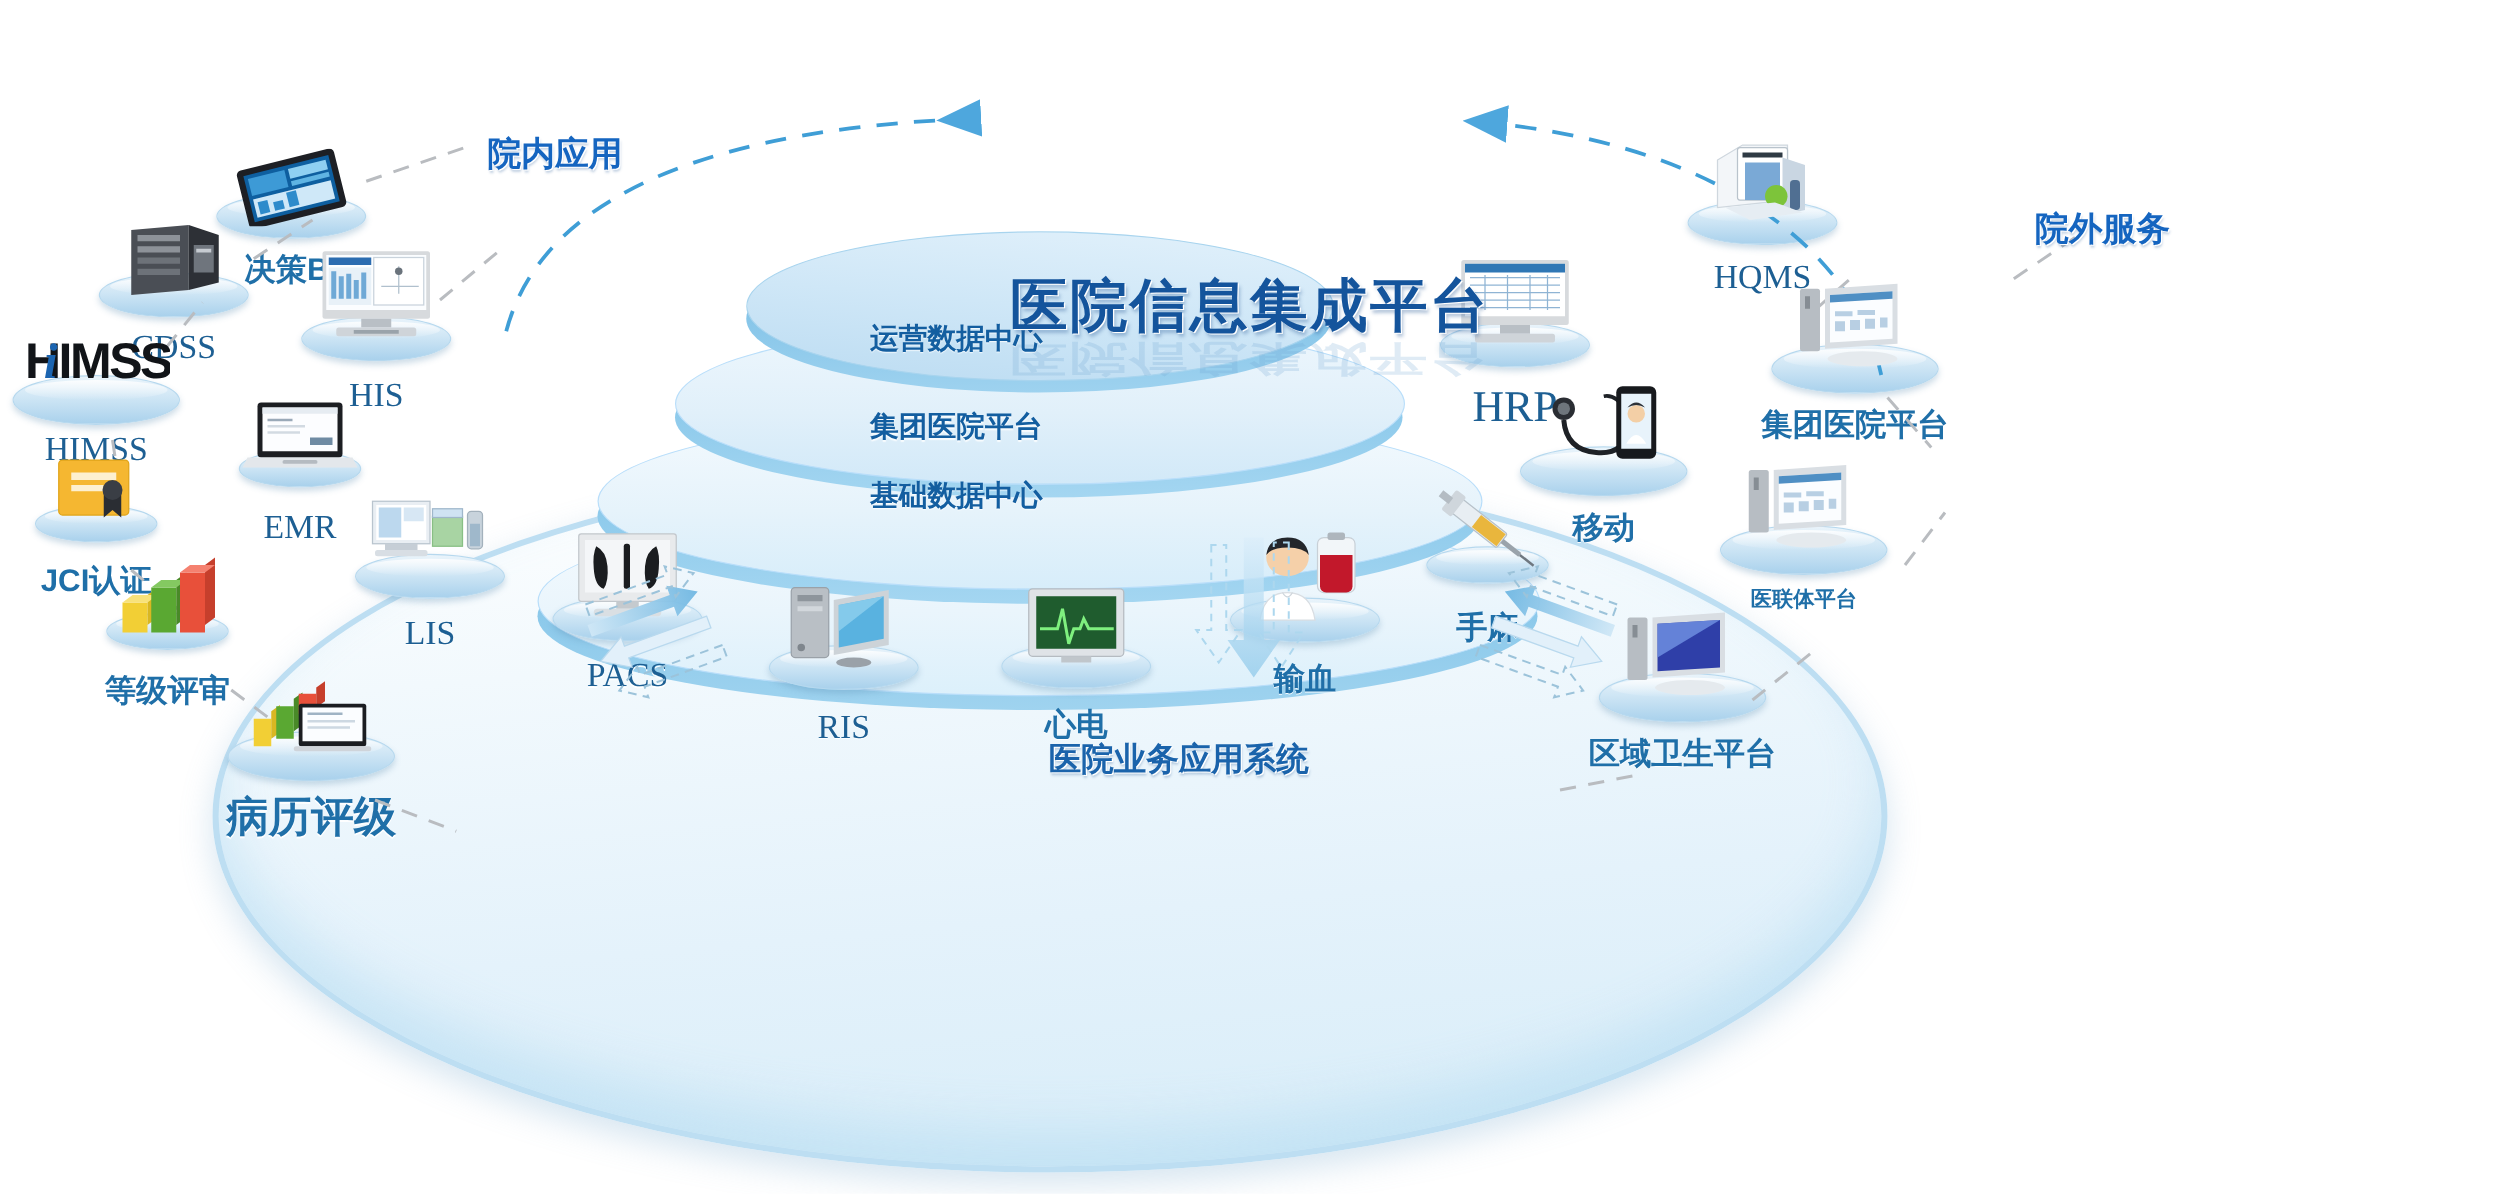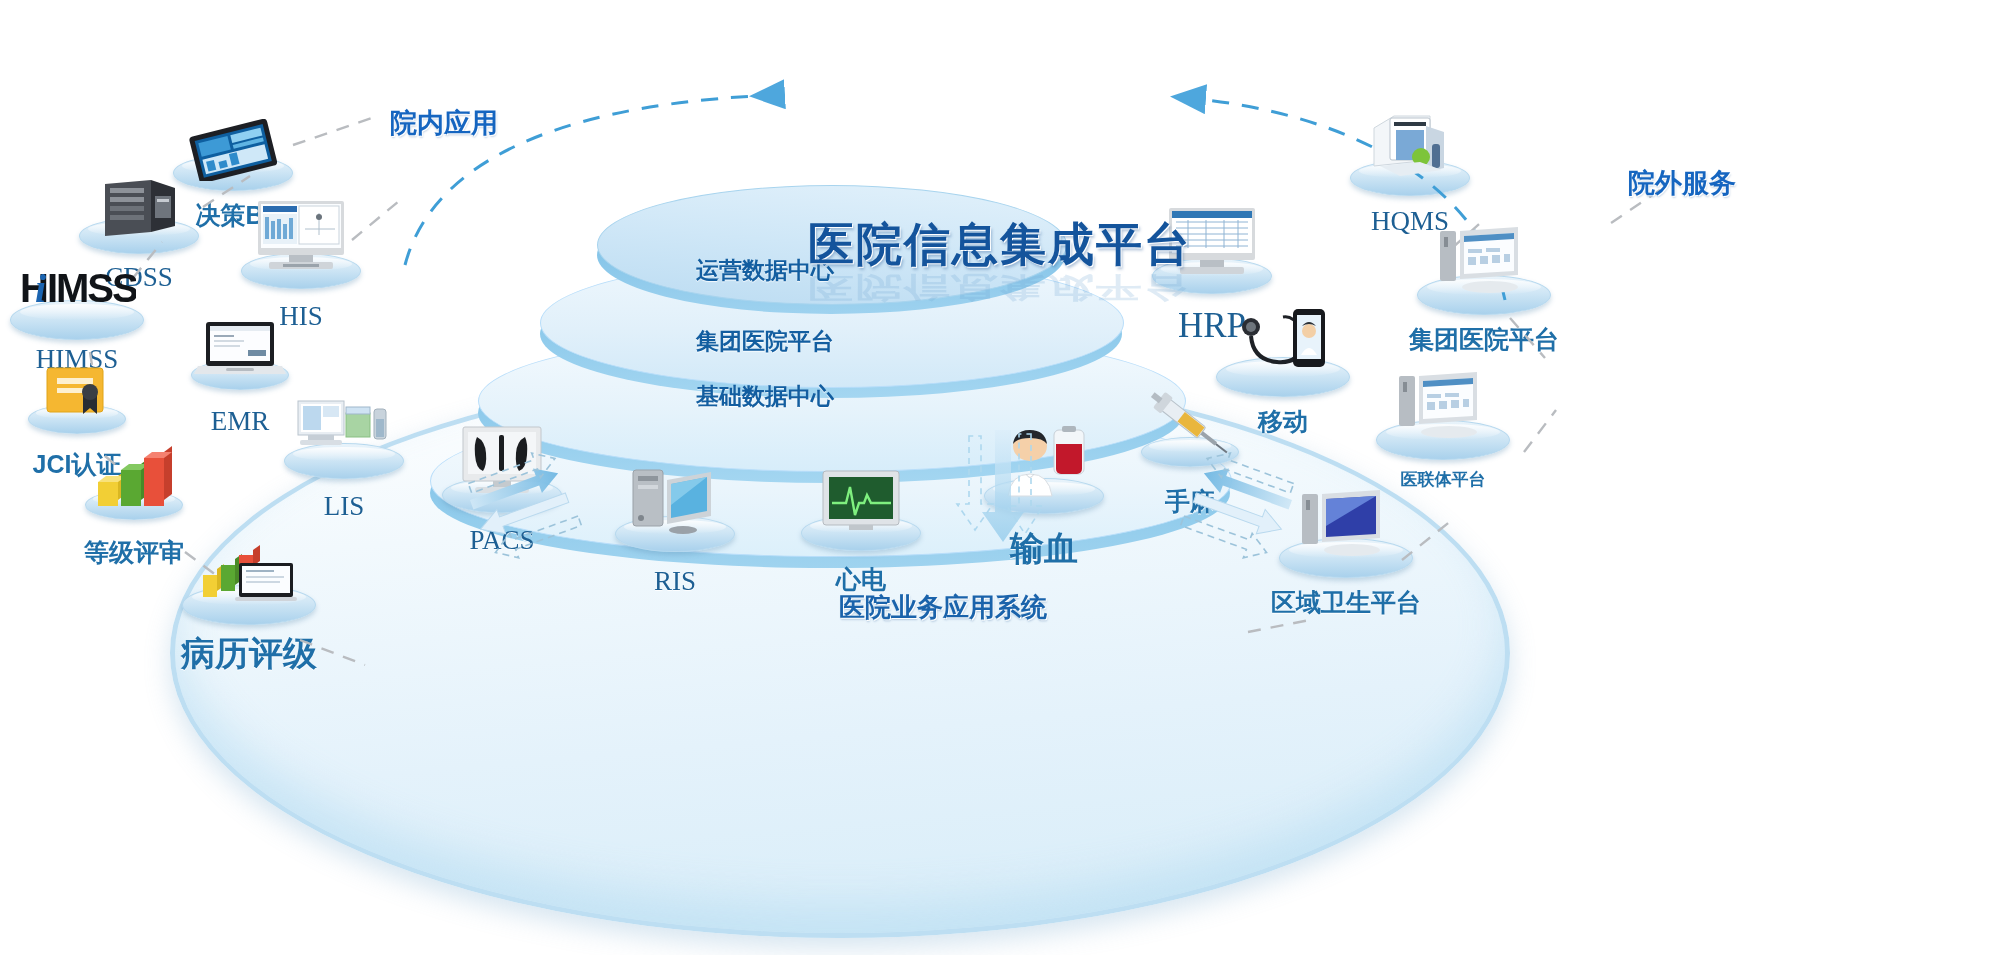--- a/index.html
+++ b/index.html
@@ -425,21 +425,21 @@
         <div class="pad"></div>
         <div class="glyph" style="top: -54px;"><svg width="96" height="74" viewBox="0 0 96 74">
       <ellipse cx="34" cy="22" rx="17" ry="15" fill="#f5d0a9"></ellipse>
       <path d="M17,20 q2,-14 17,-14 q15,0 17,14 q-4,-6 -17,-6 q-13,0 -17,6 Z" fill="#23262b"></path>
       <path d="M12,72 q3,-22 22,-22 q19,0 22,22 Z" fill="#ffffff" stroke="#d8dde2"></path>
       <path d="M30,50 q4,7 8,0" fill="none" stroke="#cfd6dc"></path>
       <rect x="58" y="6" width="30" height="44" rx="5" fill="#f2f6f9" stroke="#c8d0d7"></rect>
       <path d="M60,20 h26 v25 a5,5 0 0 1 -5,5 h-16 a5,5 0 0 1 -5,-5 Z" fill="#c2182b"></path>
       <rect x="66" y="2" width="14" height="6" rx="2" fill="#aeb6bd"></rect>
           </svg></div>
-        <div class="caption" style="top: 48px; font-size: 34px;">输血</div>
+        <div class="caption" style="top: 48px; font-size: 25px;">输血</div>
       </div>
       <div class="node" style="left: 1190px; top: 437px; width: 0px;">
         <div class="pad small"></div>
         <div class="glyph" style="top: -46px;"><svg width="96" height="68" viewBox="0 0 96 68">
       <g transform="rotate(38 48 34)">
         <rect x="16" y="26" width="46" height="14" rx="2" fill="#e8eef3" stroke="#b7c1c9"></rect>
         <rect x="36" y="27" width="25" height="12" fill="#e9b63d"></rect>
         <rect x="8" y="23" width="10" height="20" rx="2" fill="#cfd6dc"></rect>
         <rect x="0" y="30" width="10" height="6" fill="#b4bcc3"></rect>
         <rect x="62" y="31" width="18" height="4" fill="#9aa3ab"></rect>

